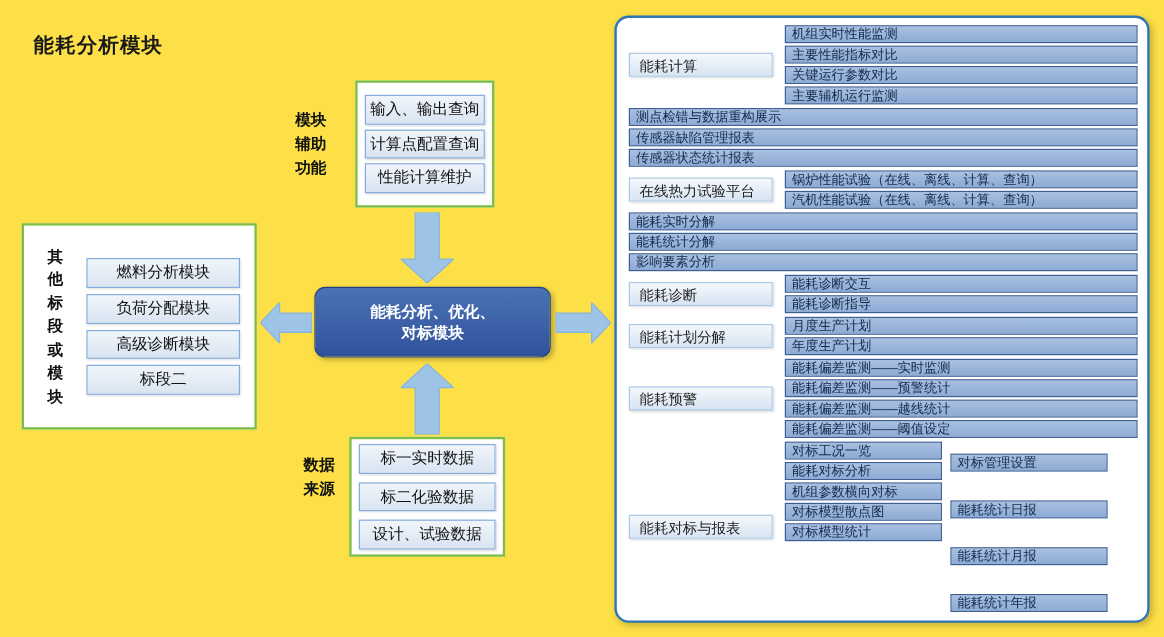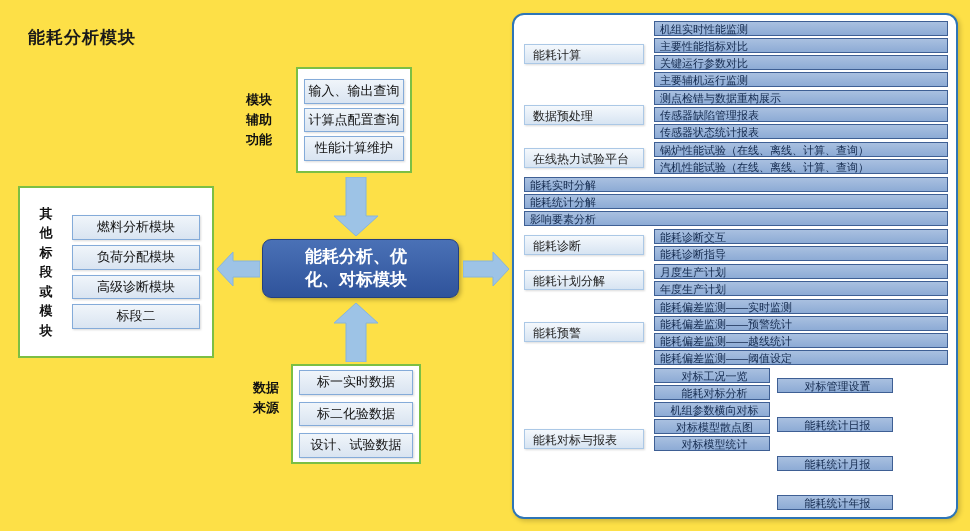--- a/index.html
+++ b/index.html
@@ -20,39 +20,39 @@
   .vtext{width:52px;display:flex;align-items:center;justify-content:center;}
   .vtext .inner{width:16px;font-size:13px;font-weight:bold;color:#111;line-height:1.5;word-break:break-all;text-align:center;}
 
   .side-label{position:absolute;width:30px;font-size:13px;font-weight:bold;color:#111;line-height:1.55;word-break:break-all;}
   .aux-label{left:244px;top:90px;text-align:center;}
   .source-label{left:253px;top:378px;}
 
   
   .center-box{position:absolute;left:262px;top:239px;width:197px;height:59px;border-radius:9px;
               background:linear-gradient(#4a71b6,#2f539b);border:1px solid #24407e;box-shadow:2px 2px 4px rgba(0,0,0,.25);
-              color:#fff;font-size:17px;font-weight:bold;display:flex;align-items:center;justify-content:center;
-              text-align:left;line-height:1.35;padding:0 42px;box-sizing:border-box;}
+              color:#fff;font-size:13px;font-weight:bold;display:flex;align-items:center;justify-content:center;
+              text-align:center;line-height:1.35;padding:0 42px;box-sizing:border-box;}
 
   
   .arrow{position:absolute;}
   .arrow polygon{fill:#9dc3e6;stroke:#86b4dd;stroke-width:1;}
 
   
   .panel{position:absolute;left:512px;top:13px;width:446px;height:506px;border:2px solid #2e75b6;border-radius:12px;
          background:#fff;box-sizing:border-box;box-shadow:2px 2px 5px rgba(0,0,0,.2);padding:6px 8px 4px 10px;}
   .groups{display:flex;flex-direction:column;}
   .group{display:flex;align-items:center;gap:10px;margin-bottom:3px;}
   .cat-box{width:120px;height:20px;line-height:20px;flex:none;box-sizing:border-box;padding-left:8px;font-size:12px;color:#222;
            background:linear-gradient(#f4f8fc,#d7e4f2);border:1px solid #abc8e6;box-shadow:1px 1px 2px rgba(0,0,0,.15);}
   .items{display:flex;flex-direction:column;gap:2px;flex:1;min-width:0;}
   .item-box{height:15px;line-height:15px;font-size:11px;padding-left:5px;box-sizing:border-box;color:#13294d;
             background:linear-gradient(#a9c0e0,#8dabd5);border:1px solid #3e5f94;white-space:nowrap;overflow:hidden;}
   .items.two{flex-direction:row;gap:7px;align-items:flex-start;}
-  .items.narrow{width:116px;flex:none;text-align:center;}
+  .items.narrow{width:131px;flex:none;}
   .items.offset{margin-top:10px;gap:24px;}
 </style>
 </head>
 <body>
 
 <div class="canvas">
 
   <div class="page-title">能耗分析模块</div>
 
   <div class="side-label aux-label">模块辅助功能</div>
@@ -97,21 +97,20 @@
         <div class="group">
           <div class="cat-box">能耗计算</div>
           <div class="items">
             <div class="item-box">机组实时性能监测</div>
             <div class="item-box">主要性能指标对比</div>
             <div class="item-box">关键运行参数对比</div>
             <div class="item-box">主要辅机运行监测</div>
           </div>
         </div>
         <div class="group">
-          <div class="cat-box">数据预处理</div>
           <div class="items">
             <div class="item-box">测点检错与数据重构展示</div>
             <div class="item-box">传感器缺陷管理报表</div>
             <div class="item-box">传感器状态统计报表</div>
           </div>
         </div>
         <div class="group">
           <div class="cat-box">在线热力试验平台</div>
           <div class="items">
             <div class="item-box">锅炉性能试验（在线、离线、计算、查询）</div>

